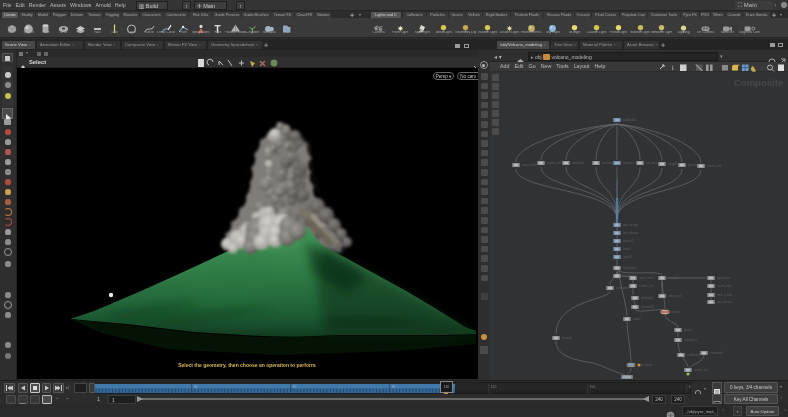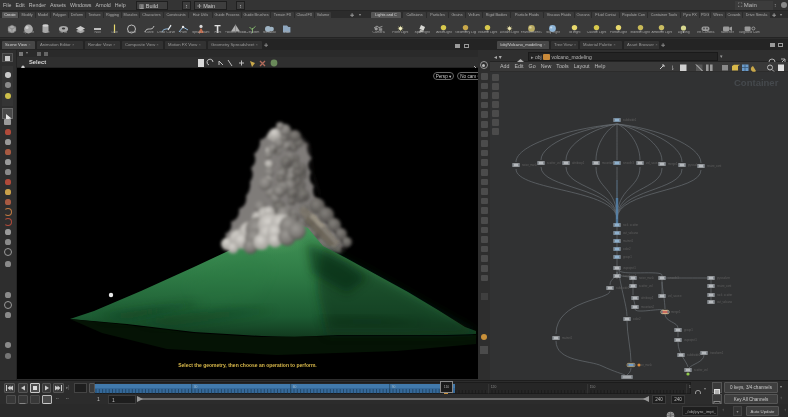--- a/index.html
+++ b/index.html
@@ -607,21 +607,21 @@
         <path d="M114 6.5 l2 2" stroke="#bbb"></path>
         <rect x="120" y="1.5" width="6" height="6.5" fill="#ddd"></rect>
       </svg>
       <div style="position: absolute; left: 1.5px; top: 24px; width: 7px; height: 6.5px; background: rgb(75, 75, 75); border-radius: 1px;"></div>
       <div style="position: absolute; left: 1.5px; top: 33px; width: 7px; height: 6.5px; background: rgb(75, 75, 75); border-radius: 1px;"></div>
       <div style="position: absolute; left: 1.5px; top: 42px; width: 7px; height: 6.5px; background: rgb(75, 75, 75); border-radius: 1px;"></div>
       <div style="position: absolute; left: 1.5px; top: 51px; width: 7px; height: 6.5px; background: rgb(75, 75, 75); border-radius: 1px;"></div>
       <div style="position: absolute; left: 1.5px; top: 60px; width: 7px; height: 6.5px; background: rgb(75, 75, 75); border-radius: 1px;"></div>
       <div style="position: absolute; left: 1.5px; top: 69px; width: 7px; height: 6.5px; background: rgb(75, 75, 75); border-radius: 1px;"></div>
       <div style="position: absolute; left: 1.5px; top: 78px; width: 7px; height: 6.5px; background: rgb(75, 75, 75); border-radius: 1px;"></div>
-      <div style="position: absolute; left: 244px; top: 27px; width: 52px; height: 12px; color: rgb(69, 73, 77); font-size: 9.5px; font-weight: bold;">Container</div>
+      <div style="position: absolute; left: 244px; top: 27px; width: 52px; height: 12px; color: rgb(69, 73, 77); font-size: 9.5px; font-weight: bold;">Composite</div>
       <svg style="position:absolute;left:0;top:22px;" width="298" height="308" viewBox="0 0 298 308">
         <g fill="none" stroke="#8a929a" stroke-width="0.7" opacity="0.62">
           <path d="M127 52 C 81.55 56 26 72.5 26 90"></path>
           <path d="M26 97 C 26 119 127 117 127 147"></path>
           <path d="M127 52 C 92.8 56 51 71.5 51 88"></path>
           <path d="M51 95 C 51 117 127 115 127 147"></path>
           <path d="M127 52 C 104.05 56 76 71.5 76 88"></path>
           <path d="M76 95 C 76 117 127 115 127 147"></path>
           <path d="M127 52 C 117.55 56 106 71.5 106 88"></path>
           <path d="M106 95 C 106 117 127 115 127 147"></path>

